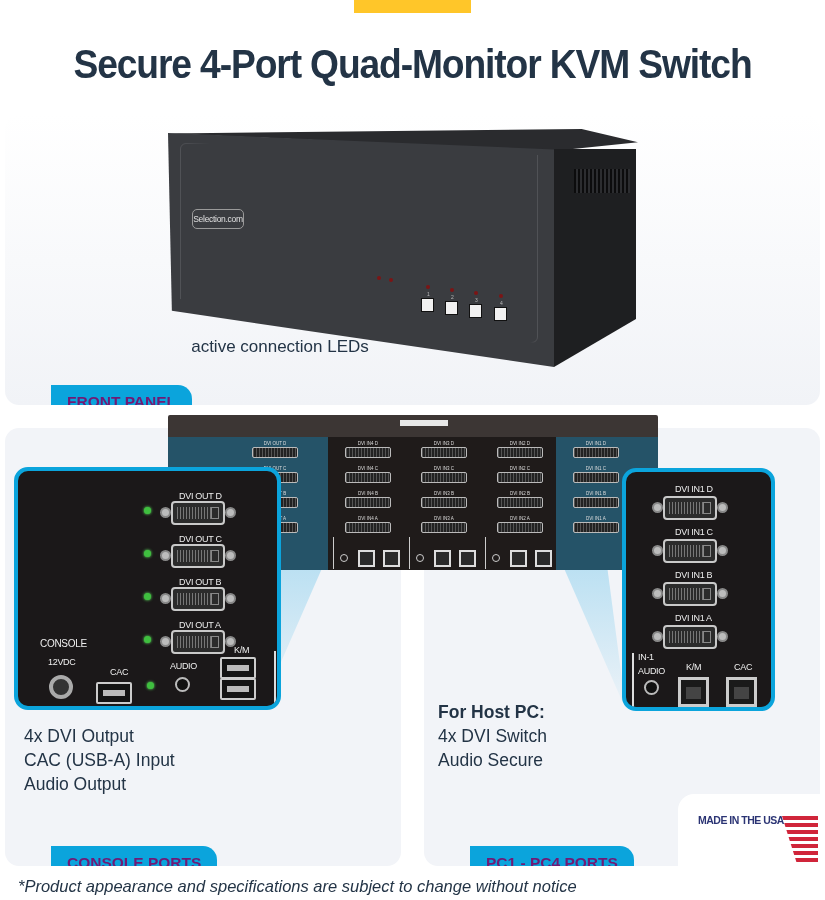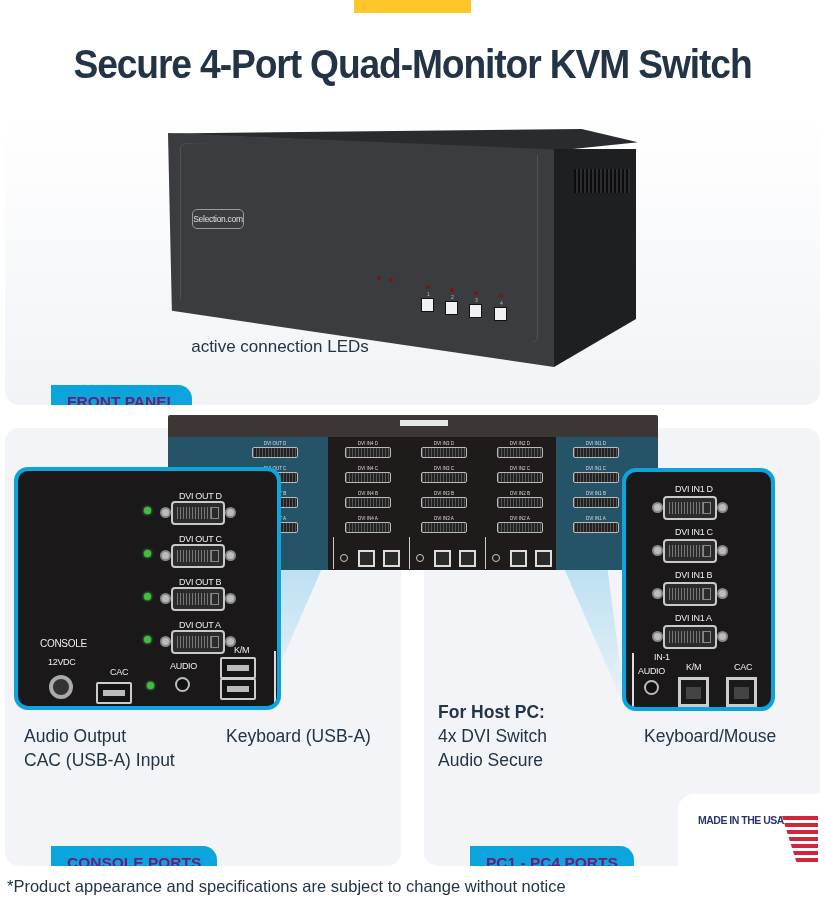--- a/index.html
+++ b/index.html
@@ -81,21 +81,21 @@
   .feature-text { position: absolute; font-size: 17.5px; line-height: 24px; color: #233446; }
   .feature-head { font-weight: bold; }
 
   .taa-badge { position: absolute; left: 678px; top: 794px; width: 142px; height: 72px; background: #fff; border-top-left-radius: 16px; }
   .taa-top { position: absolute; left: 20px; top: 20px; font-size: 10.5px; font-weight: bold; color: #2b3474; letter-spacing: -0.5px; }
   .taa-main { position: absolute; left: 18px; top: 28px; font-size: 44px; font-weight: bold; color: #2b3474; letter-spacing: -2px; line-height: 44px; }
   .taa-stripes { position: absolute; left: 104px; top: 22px; width: 36px; height: 46px;
     background: repeating-linear-gradient(180deg, #d0253a 0 4px, #fff 4px 7px);
     clip-path: polygon(0 0, 100% 0, 100% 100%, 40% 100%); }
 
-  .disclaimer { position: absolute; left: 7px; top: 877px; font-size: 16.5px; color: #233446; }
+  .disclaimer { position: absolute; left: 18px; top: 877px; font-size: 16.5px; font-style: italic; color: #233446; }
 </style>
 </head>
 <body>
 
 <div class="top-accent"></div>
 <h1 class="page-title">Secure 4-Port Quad-Monitor KVM Switch</h1>
 
 <section class="panel panel-front">
   <div class="tab-label">FRONT PANEL</div>
 </section>
@@ -310,44 +310,43 @@
   <div class="dvi" style="left:26px;top:153px">
       <span class="screw" style="left:0"></span>
       <div class="body">
         <div class="pins"></div>
         <div class="blade"></div>
       </div>
       <span class="screw" style="right:0"></span>
     </div>
 
   <div class="vline" style="left:6px;top:181px;height:55px"></div>
-  <div class="port-label" style="left:28px;top:180px">IN-1</div>
+  <div class="port-label" style="left:12px;top:180px">IN-1</div>
   <div class="port-label" style="left:12px;top:194px">AUDIO</div>
   <div class="audio-jack" style="left:18px;top:208px"></div>
   <div class="port-label" style="left:60px;top:190px">K/M</div>
   <div class="usb-b" style="left:52px;top:205px"></div>
   <div class="port-label" style="left:108px;top:190px">CAC</div>
   <div class="usb-b" style="left:100px;top:205px"></div>
 </div>
 
 <div class="feature-text" style="left:24px;top:724px">
+  <div>4x DVI Output</div>
+  <div>CAC (USB-A) Input</div>
   <div>Audio Output</div>
-  <div>CAC (USB-A) Input</div>
 </div>
 <div class="feature-text" style="left:226px;top:724px">
-  <div>Keyboard (USB-A)</div>
 </div>
 
 <div class="feature-text" style="left:438px;top:700px">
   <div class="feature-head">For Host PC:</div>
   <div>4x DVI Switch</div>
   <div>Audio Secure</div>
 </div>
 <div class="feature-text" style="left:644px;top:724px">
-  <div>Keyboard/Mouse</div>
 </div>
 
 <div class="taa-badge">
   <div class="taa-top">MADE IN THE USA</div>
   <div class="taa-stripes"></div>
 </div>
 
 <div class="disclaimer">*Product appearance and specifications are subject to change without notice</div>
 
 </body></html>

